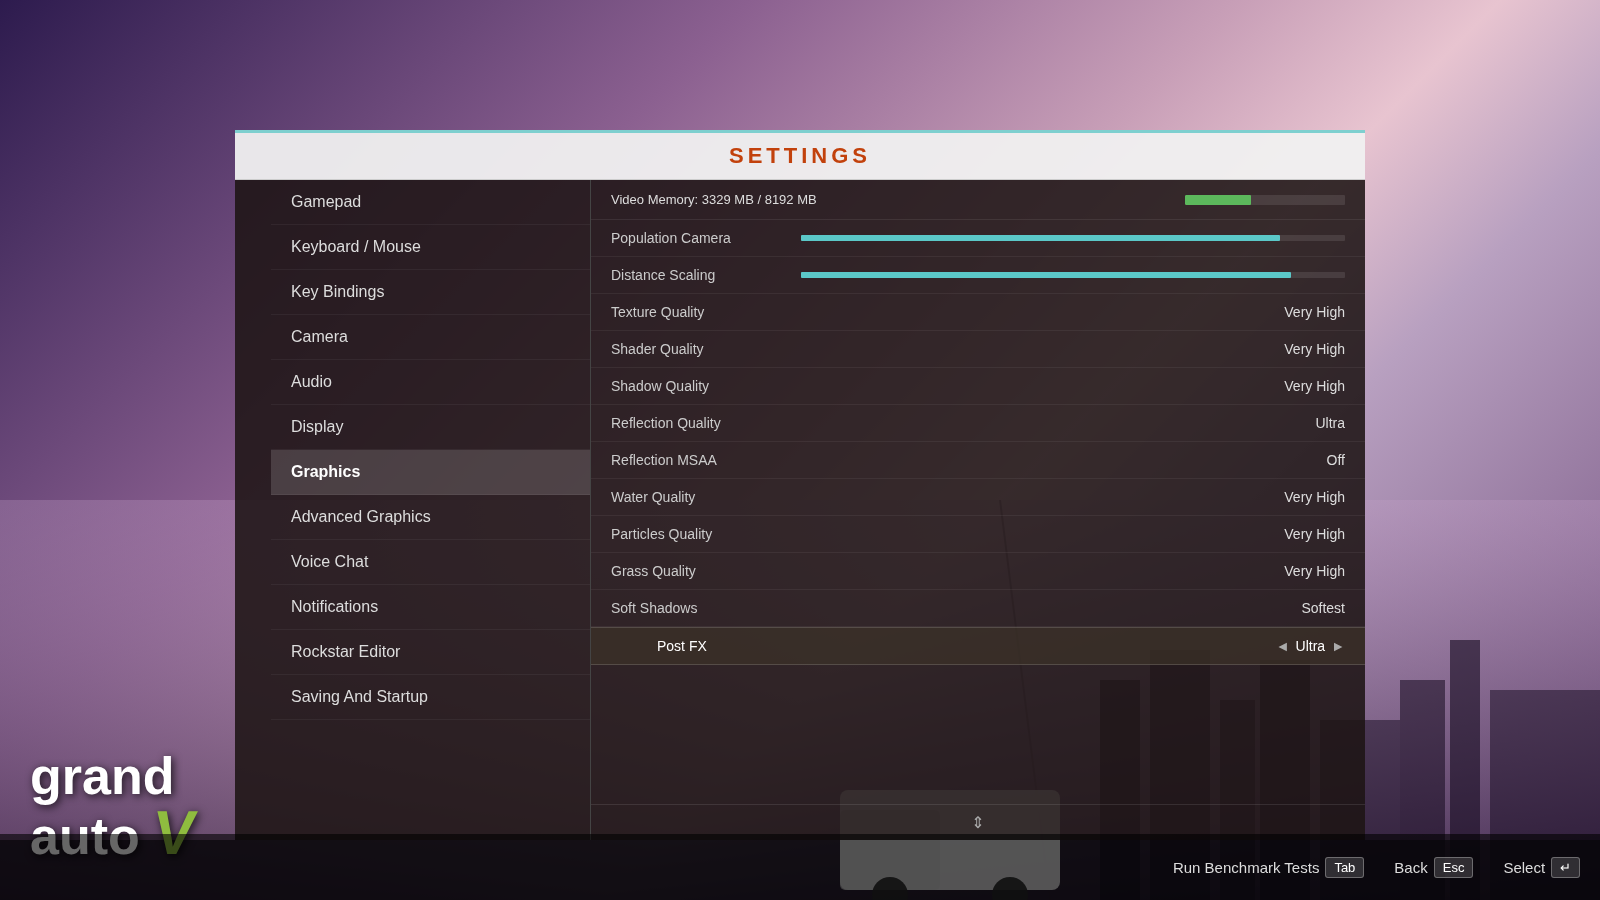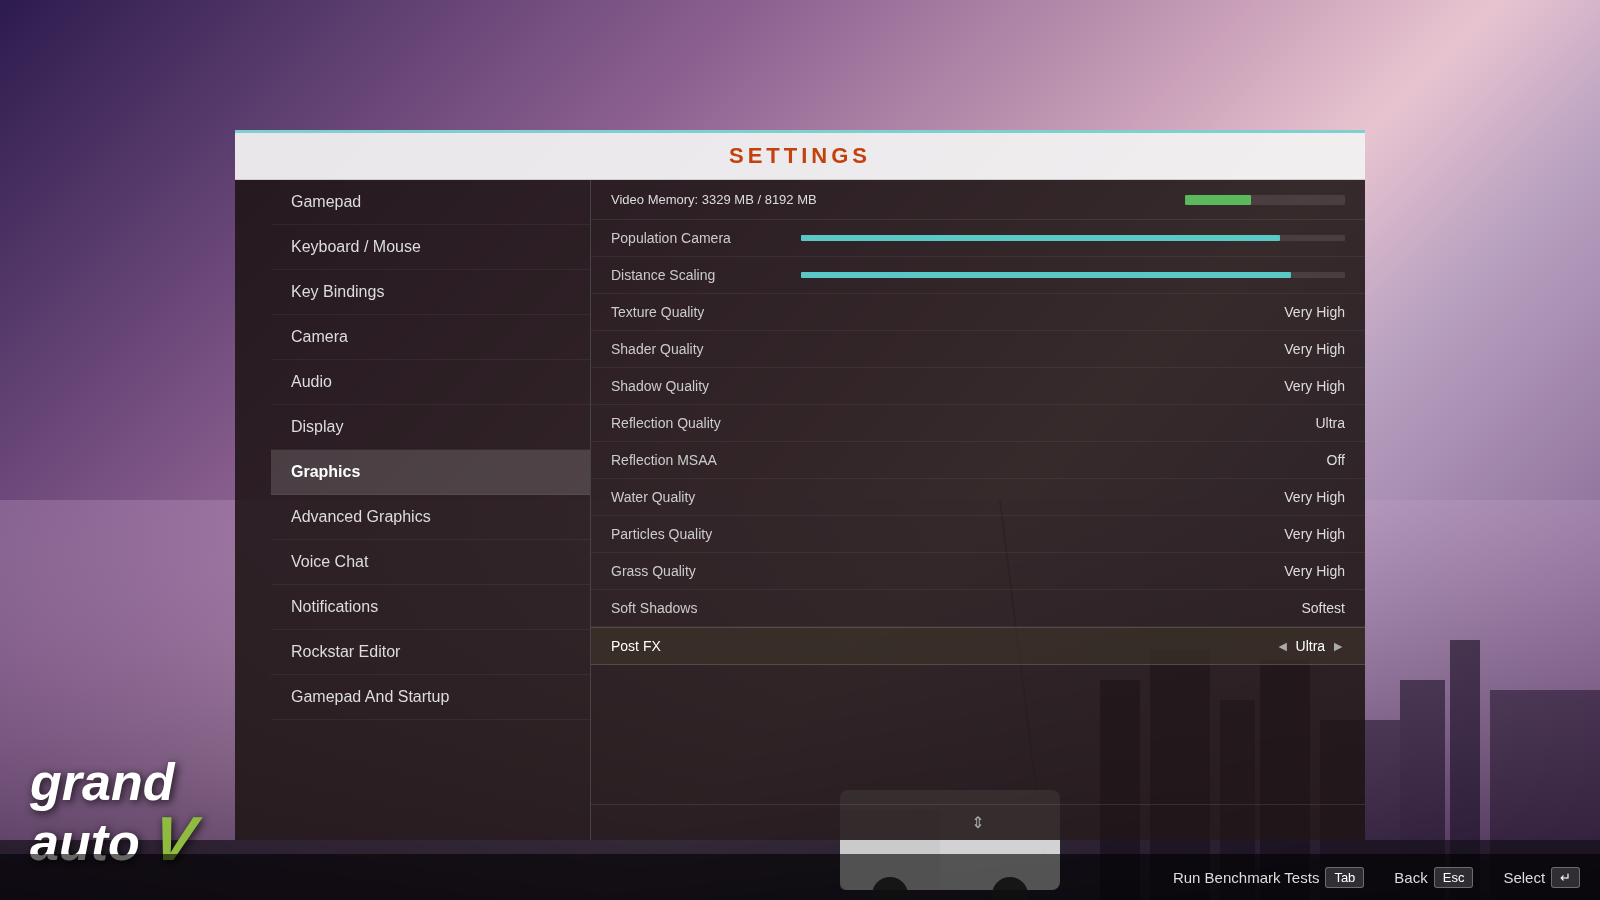--- a/index.html
+++ b/index.html
@@ -25,30 +25,29 @@
       position: absolute;
       bottom: 0;
       left: 0;
       right: 0;
       height: 400px;
       z-index: 1;
     }
 
     .gta-logo {
       position: absolute;
-      bottom: 30px;
+      bottom: 36px;
       left: 30px;
       z-index: 10;
       color: white;
       font-family: 'Arial Black', Arial, sans-serif;
       font-weight: 900;
       font-size: 52px;
       line-height: 1;
       text-shadow: 2px 2px 8px rgba(0,0,0,0.8);
-      font-style: italic;
     }
 
     .gta-logo .five {
       color: #8fbc3f;
       font-size: 62px;
       display: inline-block;
       transform: skewX(-8deg);
     }
 
     
@@ -215,20 +214,21 @@
       border-bottom: 1px solid rgba(255,255,255,0.06);
       color: #fff;
       font-size: 14px;
       background: rgba(60, 50, 40, 0.7);
       border-top: 1px solid rgba(255,255,255,0.15);
       border-bottom: 1px solid rgba(255,255,255,0.15);
     }
 
     .postfx-label {
       flex: 1;
+      margin-left: 46px;
     }
 
     .postfx-value {
       display: flex;
       align-items: center;
       gap: 6px;
       color: #fff;
     }
 
     .arrow-left, .arrow-right {
@@ -250,21 +250,21 @@
       font-size: 16px;
       color: #aaa;
     }
 
     
     .bottom-bar {
       position: absolute;
       bottom: 0;
       left: 0;
       right: 0;
-      height: 46px;
+      height: 66px;
       background: rgba(0,0,0,0.6);
       z-index: 20;
       display: flex;
       align-items: center;
       justify-content: flex-end;
       padding: 0 20px;
       gap: 30px;
     }
 
     .bottom-action {
@@ -362,21 +362,21 @@
       <div class="sidebar-item">
         <span>Voice Chat</span>
       </div>
       <div class="sidebar-item">
         <span>Notifications</span>
       </div>
       <div class="sidebar-item">
         <span>Rockstar Editor</span>
       </div>
       <div class="sidebar-item">
-        <span>Gamepad And Startup</span>
+        <span>Saving And Startup</span>
       </div>
     </div>
 
     <div class="main-content">
       <div class="content-rows">
 
         <div class="video-memory-row">
           <span class="video-memory-label">Video Memory: 3329 MB / 8192 MB</span>
           <div class="video-memory-bar-container">
             <div class="progress-bar">

